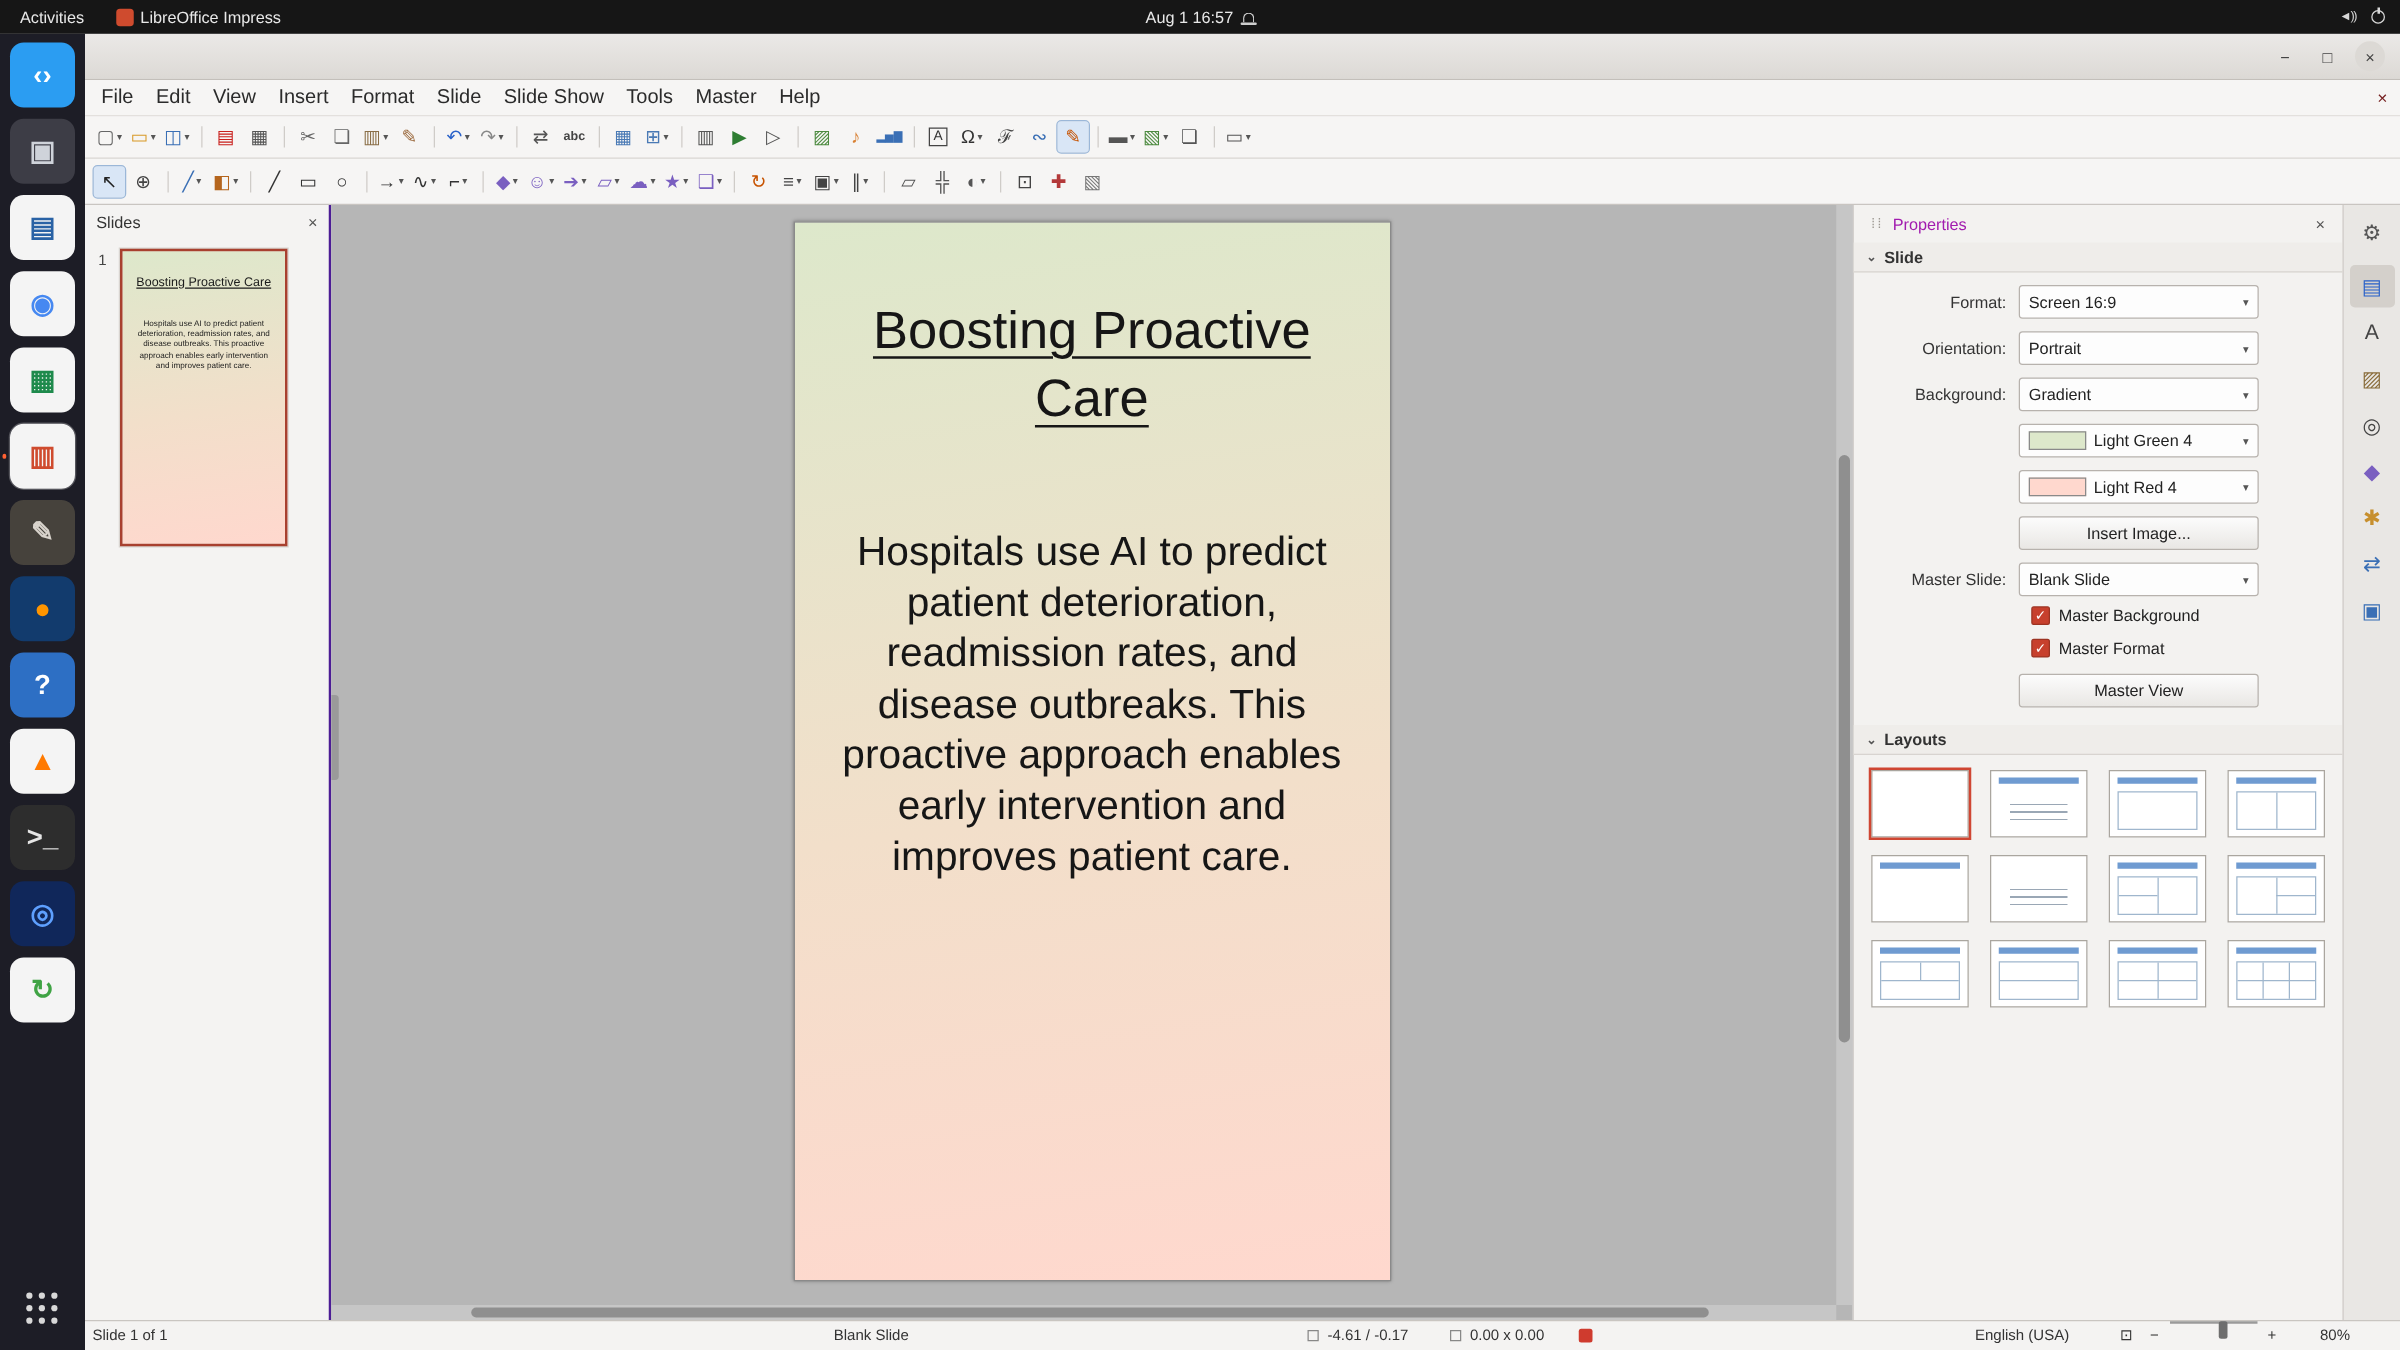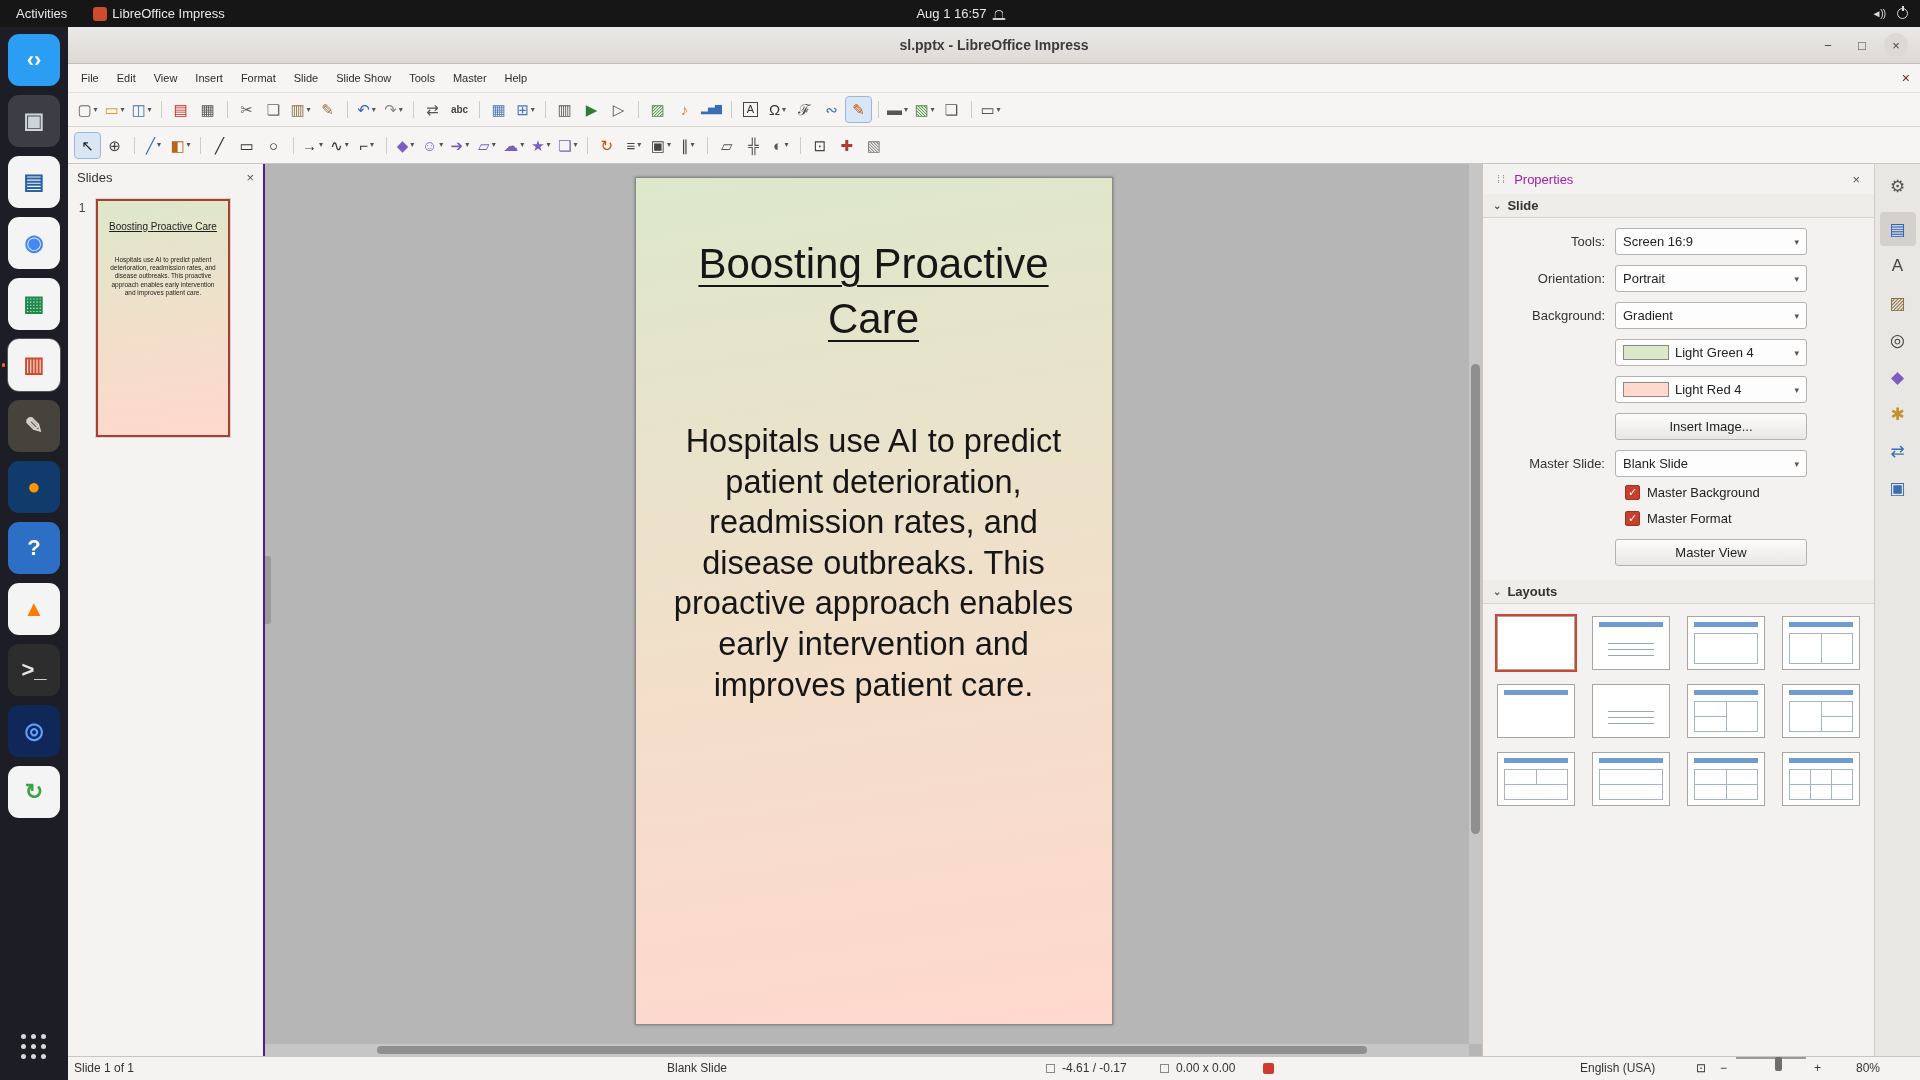--- a/index.html
+++ b/index.html
@@ -30,21 +30,21 @@
   .dots i{width:5px;height:5px;border-radius:50%;background:#d8d8d8}
 
   
   .window{position:absolute;left:68px;top:27px;right:0;bottom:0;display:flex;flex-direction:column;background:#f6f5f4}
   .titlebar{height:37px;background:linear-gradient(#ebe9e7,#dcd9d5);border-bottom:1px solid #c3bfba;display:flex;align-items:center;position:relative;flex:0 0 auto}
   .titlebar .wtitle{position:absolute;left:0;right:0;text-align:center;font-size:14px;font-weight:bold;color:#3b3b3b}
   .wctrls{margin-left:auto;display:flex;align-items:center;gap:10px;padding-right:12px;z-index:2}
   .wctrl{width:24px;height:24px;border-radius:50%;display:flex;align-items:center;justify-content:center;color:#444;font-size:13px}
   .wctrl.close{background:#dcd9d5}
   .menubar{height:28px;display:flex;align-items:center;padding:0 4px;background:#f6f5f4;position:relative;flex:0 0 auto}
-  .menu-item{padding:4px 9px;border-radius:3px;color:#2b2b2b;font-size:11px}
+  .menu-item{padding:4px 9px;border-radius:3px;color:#2b2b2b;font-size:16px}
   .menu-close{position:absolute;right:10px;color:#772222;font-size:14px}
 
   .toolbar{display:flex;align-items:center;padding:2px 6px;background:#f6f5f4;border-top:1px solid #e3e0dd;flex:0 0 auto}
   .toolbar.row1{height:34px}
   .toolbar.row2{height:38px;border-top:1px solid #d9d6d2;border-bottom:1px solid #c9c5c1}
   .tbi{min-width:25px;height:25px;display:inline-flex;align-items:center;justify-content:center;border-radius:3px;padding:0 2px;margin:0 1px;position:relative;font-size:15px;line-height:1}
   .tbi .dd{display:none;font-size:8px;color:#555;margin-left:2px}
   .tbi[data-dd="true"] .dd{display:inline}
   .tbi[data-gend="true"]{margin-right:13px}
   .tbi[data-gend="true"]::after{content:"";position:absolute;right:-8px;top:4px;bottom:4px;width:1px;background:#cfccc8}
@@ -211,21 +211,20 @@
           <i></i>
           <i></i>
           <i></i>
         </span>
     </span>
   </div>
 
   <div class="window" data-name="impress-window">
 
     <div class="titlebar" data-name="title-bar">
-      <span class="wtitle" data-name="window-title">sl.pptx - LibreOffice Impress</span>
       <span class="wctrls" data-name="window-controls">
         <span class="wctrl" data-name="minimize-icon">−</span>
         <span class="wctrl" data-name="restore-icon">□</span>
         <span class="wctrl close" data-name="close-window-icon">×</span>
       </span>
     </div>
 
     <div class="menubar" data-name="menu-bar">
 
         <span class="menu-item" data-name="menu-file">File</span>
@@ -550,21 +549,21 @@
           <span class="props-title" data-name="properties-title">Properties</span>
           <span class="pclose" data-name="close-properties-icon">×</span>
         </div>
 
         <div class="section-bar" data-name="slide-section-header">
           <span class="chev" data-name="collapse-chevron-icon">⌄</span>
           <span data-name="slide-section-title">Slide</span>
         </div>
 
         <div class="prop-row">
-          <span class="prop-label" data-name="format-label">Tools:</span>
+          <span class="prop-label" data-name="format-label">Format:</span>
           <span class="control" data-name="format-select">
             <span class="cv" data-name="format-value">Screen 16:9</span>
             <span class="ddc" data-name="chevron-down-icon">▾</span>
           </span>
         </div>
 
         <div class="prop-row">
           <span class="prop-label" data-name="orientation-label">Orientation:</span>
           <span class="control" data-name="orientation-select">
             <span class="cv" data-name="orientation-value">Portrait</span>

